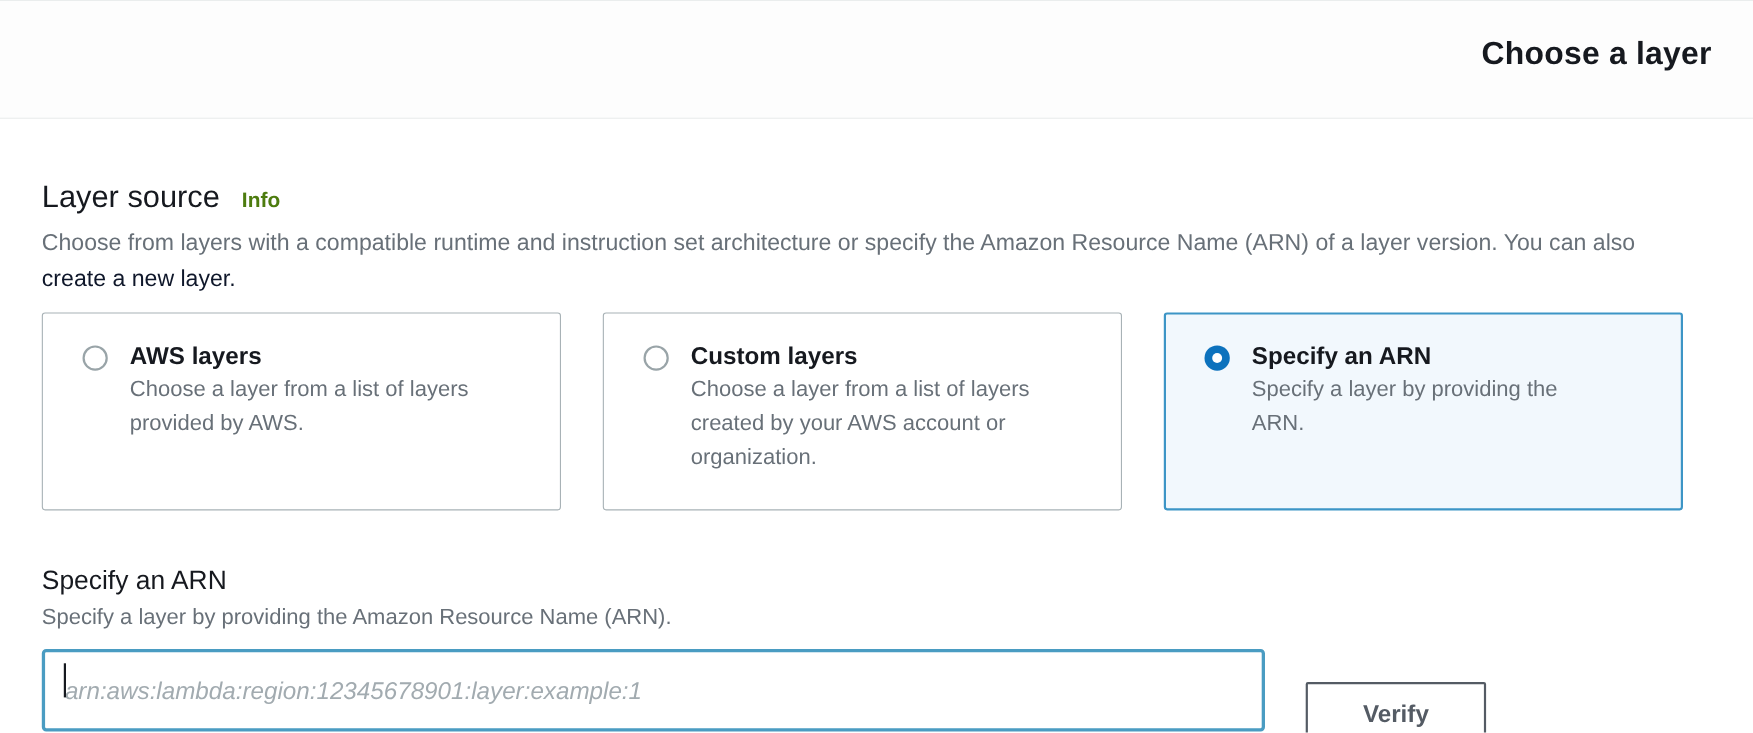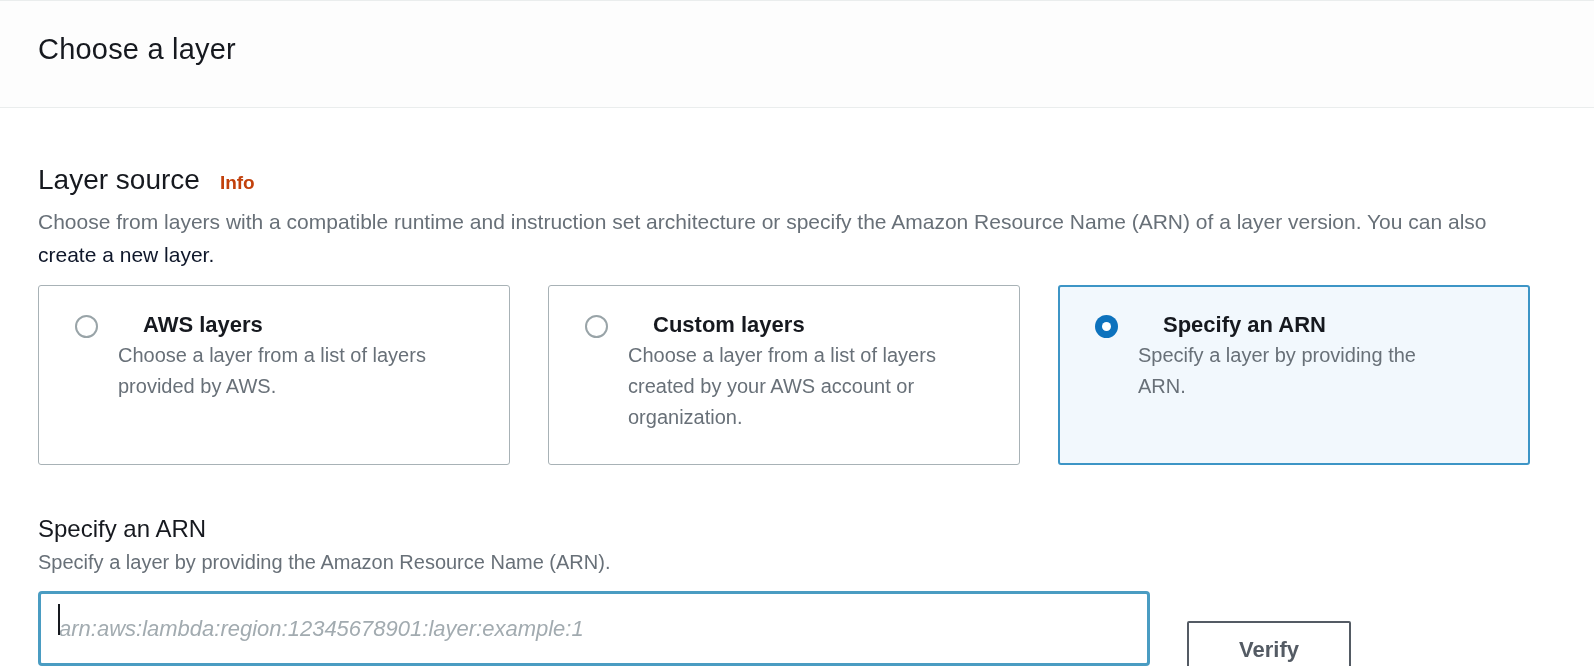--- a/index.html
+++ b/index.html
@@ -14,39 +14,40 @@
 
   
   .panel-header {
     height: 107px;
     padding: 32px 38px 0 38px;
     background: #fdfdfd;
     border-bottom: 1px solid #eaeded;
   }
   .panel-title {
     font-size: 29px;
-    font-weight: 400;
+    font-weight: 700;
     letter-spacing: 0.2px;
     color: #16191f;
+    text-align: right;
   }
 
   
   .content { padding: 40px 64px 0 38px; }
 
   .field-label-row { display: flex; align-items: baseline; }
   .field-label {
     font-size: 28px;
     font-weight: 400;
     color: #16191f;
   }
   .info-link {
     margin-left: 20px;
     font-size: 19px;
     font-weight: 700;
-    color: #c2410c;
+    color: #4d7c0f;
     text-decoration: none;
     cursor: pointer;
     margin-top: 24px;
   }
   .field-desc {
     margin-top: 9px;
     font-size: 21px;
     line-height: 33px;
     color: #687078;
     max-width: 1480px;
@@ -99,21 +100,20 @@
     width: 9px; height: 9px;
     margin: -4.5px 0 0 -4.5px;
     border-radius: 50%;
     background: #ffffff;
   }
   .card-body { margin-left: 20px; }
   .card-title {
     font-size: 22px;
     font-weight: 700;
     color: #16191f;
-    margin-left: 25px;
   }
   .card-desc {
     margin-top: 2px;
     font-size: 20px;
     line-height: 31px;
     color: #687078;
     max-width: 320px;
   }
 
   

